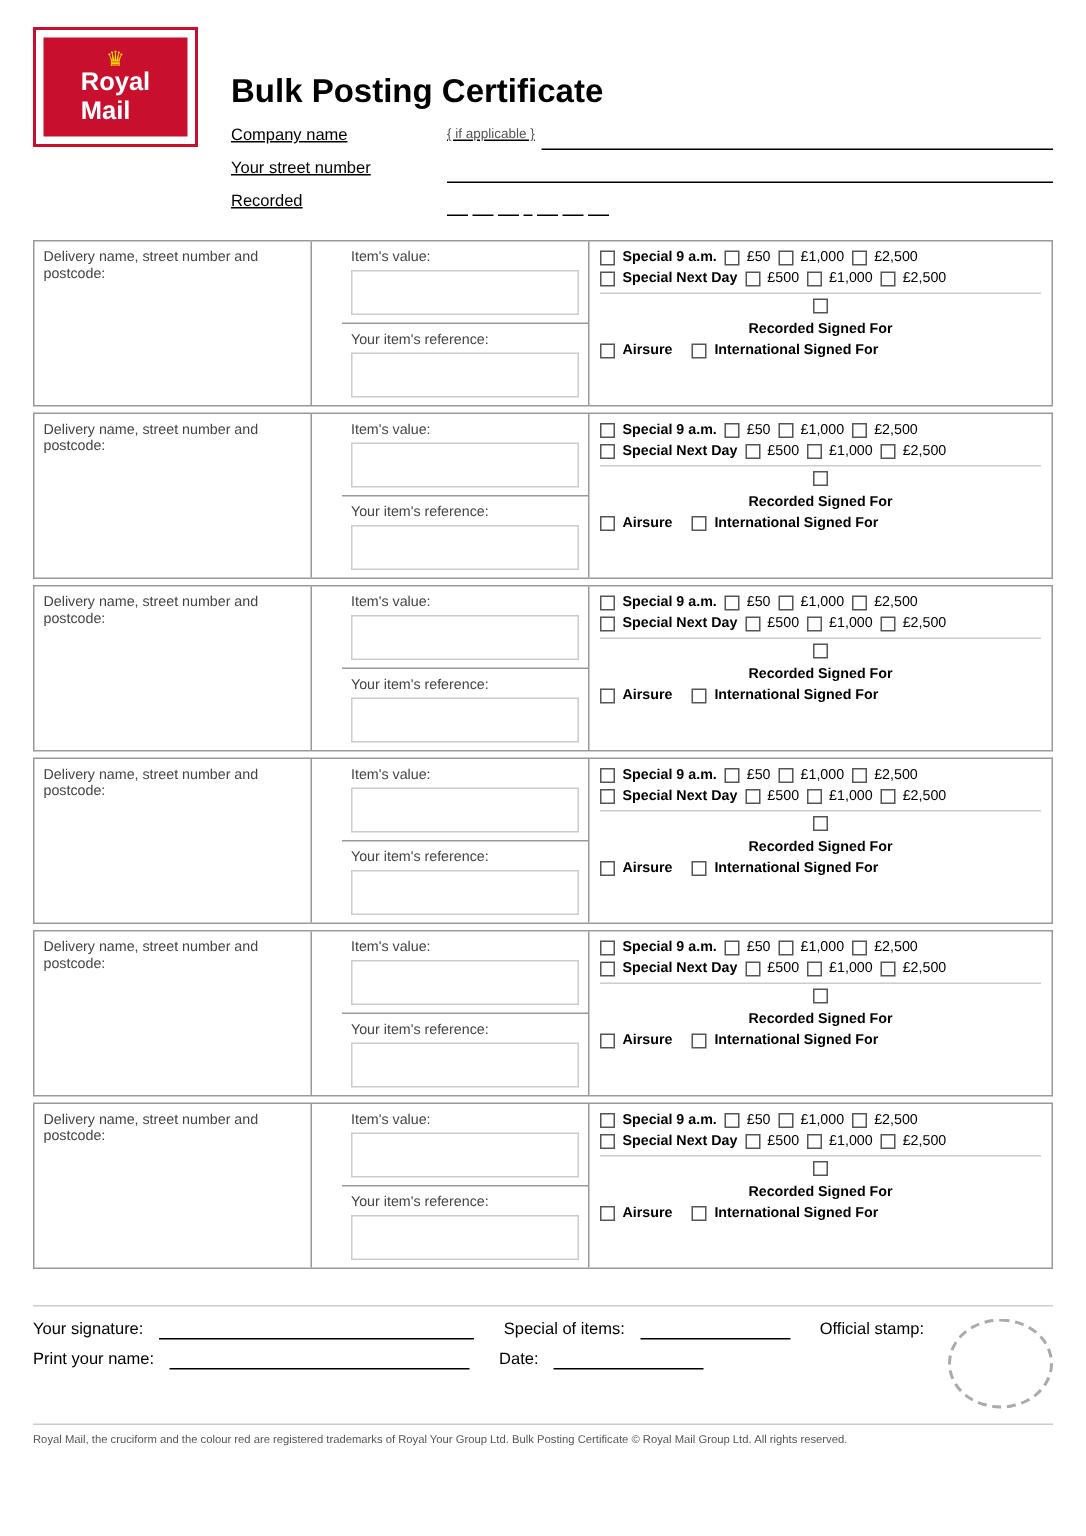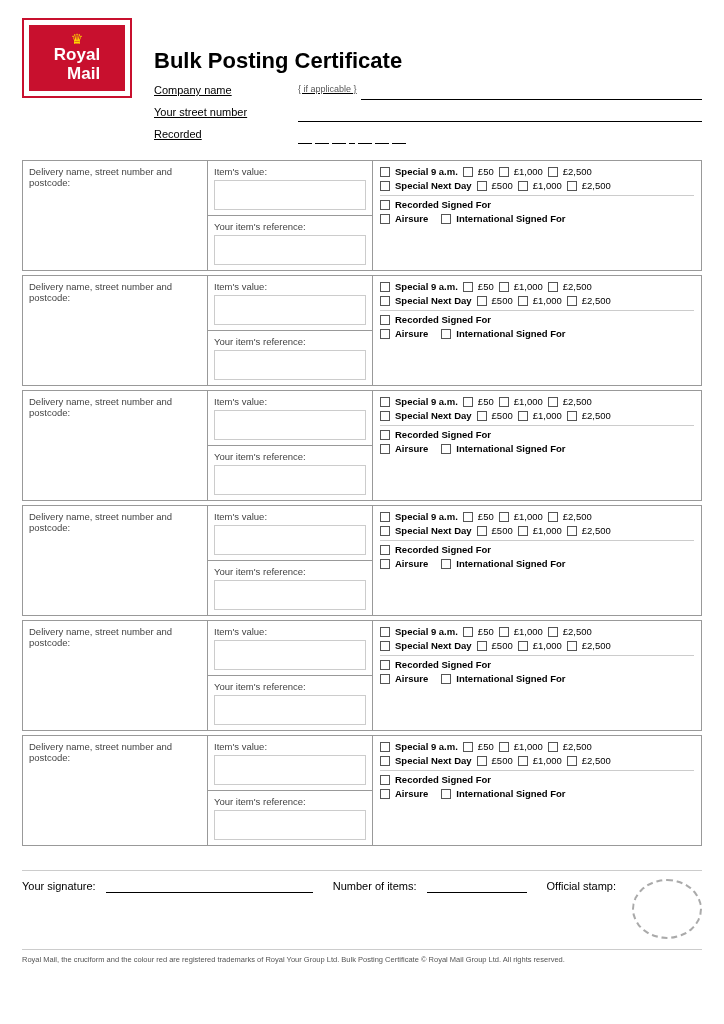--- a/index.html
+++ b/index.html
@@ -42,21 +42,21 @@
     .logo-crown {
       font-size: 14px;
       color: #ffd700;
       line-height: 1;
     }
     .logo-text {
       color: #fff;
       font-size: 17px;
       font-weight: bold;
       line-height: 1.1;
-      text-align: right;
+      text-align: left;
     }
     .header-right {
       flex: 1;
     }
     .header-right h1 {
       font-size: 22px;
       font-weight: bold;
       margin-bottom: 10px;
       color: #000;
       margin-top: 30px;
@@ -115,20 +115,21 @@
       font-size: 9.5px;
       color: #444;
     }
     .col-item {
       width: 165px;
       min-width: 165px;
       border-right: 1px solid #999;
       display: flex;
       flex-direction: column;
       padding: 0;
+      margin-left: 20px;
     }
     .item-value-block {
       padding: 5px 6px;
       border-bottom: 1px solid #999;
       flex: 1;
     }
     .item-label {
       font-size: 9.5px;
       color: #444;
       margin-bottom: 3px;
@@ -147,20 +148,21 @@
     .option-row {
       display: flex;
       align-items: center;
       gap: 5px;
       font-size: 9.5px;
     }
     .option-row.border-top {
       border-top: 1px solid #ccc;
       padding-top: 3px;
       margin-top: 1px;
+      flex-direction: column;
     }
     .cb {
       width: 10px;
       height: 10px;
       border: 1px solid #555;
       display: inline-block;
       flex-shrink: 0;
       background: #fff;
     }
     .opt-label {
@@ -554,23 +556,29 @@
     </div>
     </div>
   </div>
 
 <div class="signature-area">
   <div style="display:flex;align-items:flex-start;gap:6px;">
     <div style="flex:1;">
       <div class="sig-row">
         <span class="sig-label">Your signature:</span>
         <div class="sig-line"></div>
-        <span class="sig-label" style="white-space:nowrap;margin-left:10px;">Number of items:</span>
+        <span class="sig-label" style="white-space:nowrap;margin-left:10px;">Special of items:</span>
         <div class="sig-line" style="max-width:100px;"></div>
         <span class="sig-label" style="white-space:nowrap;margin-left:10px;">Official stamp:</span>
+      </div>
+      <div class="sig-row">
+        <span class="sig-label">Print your name:</span>
+        <div class="sig-line" style="max-width:200px;"></div>
+        <span class="sig-label" style="white-space:nowrap;margin-left:10px;">Date:</span>
+        <div class="sig-line" style="max-width:100px;"></div>
       </div>
     </div>
     <div class="sig-stamp"></div>
   </div>
 </div>
 
 <div class="footer-text">
   <span>Royal Mail, the cruciform and the colour red are registered trademarks of Royal Your Group Ltd. Bulk Posting Certificate © Royal Mail Group Ltd. All rights reserved.</span>
 </div>
 

